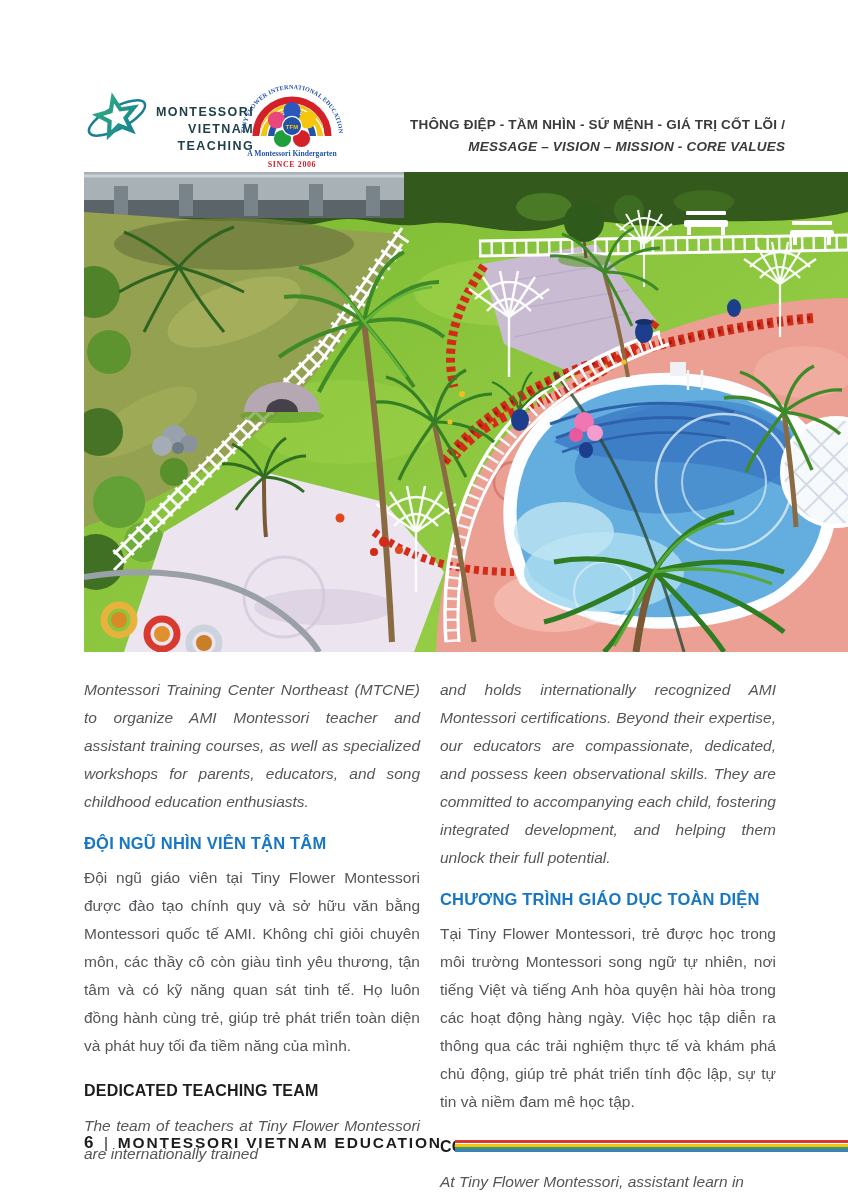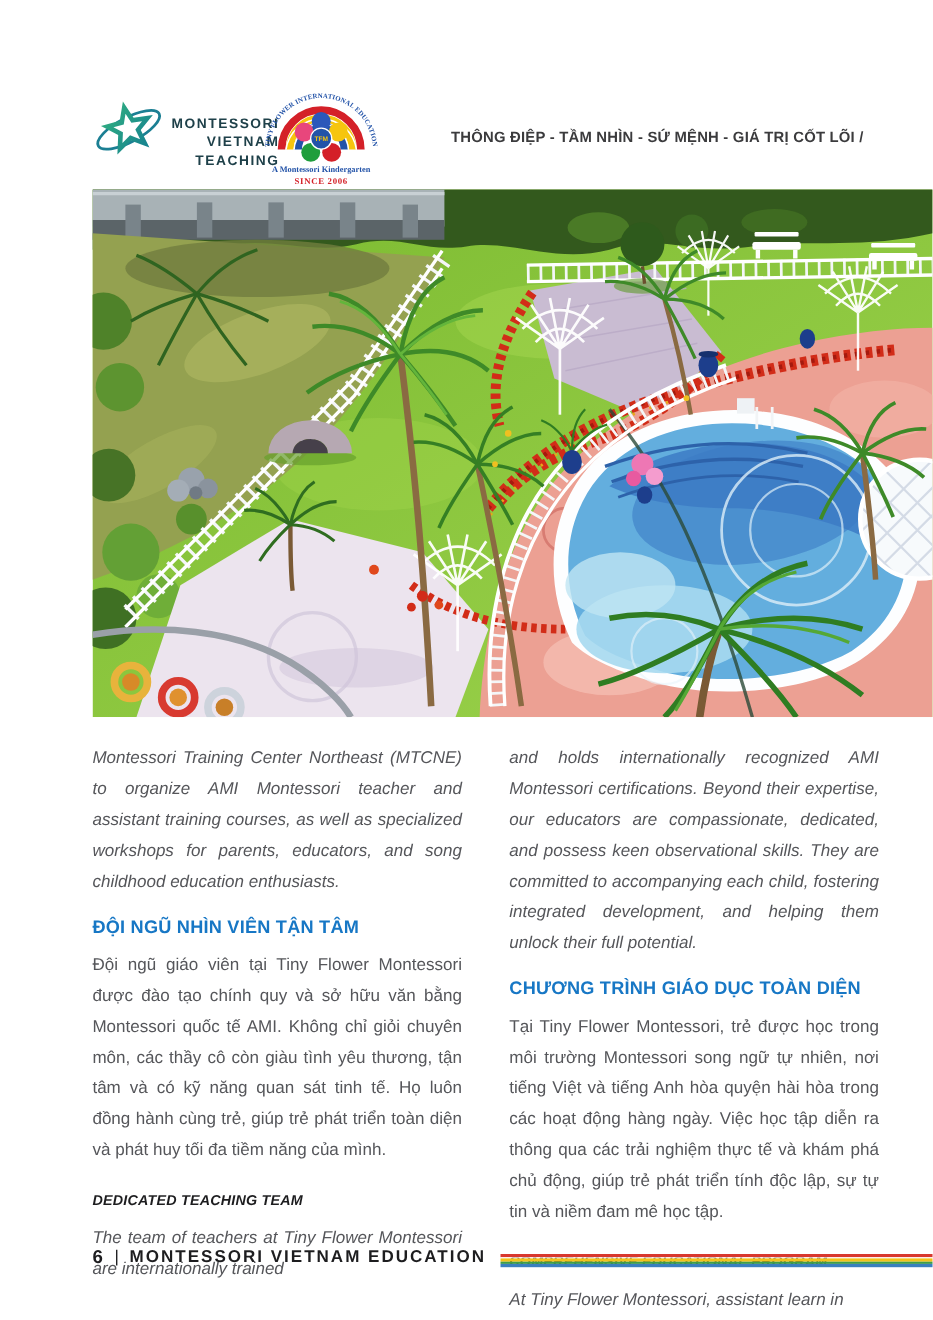--- a/index.html
+++ b/index.html
@@ -17,26 +17,26 @@
   .header-title .en{font-style:italic;}
 
   
   .photo-wrap{position:absolute;left:84px;top:172px;width:764px;height:480px;overflow:hidden;}
   .photo-wrap svg{display:block;}
 
   
   .col{position:absolute;top:676px;width:336px;font-size:15.5px;line-height:28px;
        text-align:justify;color:#55565a;}
   .col-left{left:84px;}
-  .col-right{left:463px;}
+  .col-right{left:440px;}
   .col p{margin:0 0 0 0;}
   .col p.it{font-style:italic;}
   .h-vi{color:#1777c5;font-size:16.5px;font-weight:bold;margin:13px 0 7px;white-space:nowrap;
         letter-spacing:.2px;}
-  .h-en{color:#1d1d1f;font-size:13px;font-weight:bold;font-style:italic;margin:17px 0 7px;
+  .h-en{color:#1d1d1f;font-size:16px;font-weight:bold;margin:17px 0 7px;
         white-space:nowrap;letter-spacing:.2px;}
 
   
   .page-num{position:absolute;left:84px;top:1133px;font-size:17px;font-weight:bold;color:#1d1d1f;}
   .footer-brand{position:absolute;left:104px;top:1134px;font-size:15.5px;font-weight:bold;
                 color:#1d1d1f;letter-spacing:1.8px;}
   .footer-brand .divider{margin-right:8px;font-weight:normal;}
   .rainbow{position:absolute;left:455px;right:0;top:1140px;height:12px;}
   .rainbow .s{width:100%;}
   .s-red{height:3px;}
@@ -92,20 +92,21 @@
         <circle cx="44.5" cy="46" r="8.6" fill="#e8467c"></circle>
         <circle cx="60" cy="52" r="9.6" fill="#2353a8" stroke="#fff" stroke-width="1.2"></circle>
         <text x="60" y="54.6" font-size="6" font-weight="bold" fill="#f6c50e" text-anchor="middle">TFM</text>
       </g>
       <text x="60" y="82" font-size="7.6" font-weight="bold" fill="#2353a8" text-anchor="middle" font-family="Liberation Serif, serif">A Montessori Kindergarten</text>
       <text x="60" y="93" font-size="8" font-weight="bold" fill="#d42028" text-anchor="middle" letter-spacing="0.6" font-family="Liberation Serif, serif">SINCE 2006</text>
     </svg>
 
     <div class="header-title">
       <div class="vi">THÔNG ĐIỆP - TẦM NHÌN - SỨ MỆNH - GIÁ TRỊ CỐT LÕI /</div>
+      <div class="en">MESSAGE – VISION – MISSION - CORE VALUES</div>
     </div>
   </div>
 
   <div class="photo-wrap">
     <svg width="764" height="480" viewBox="0 0 764 480">
       <defs>
         <linearGradient id="lawnGrad" x1="0" y1="0" x2="1" y2="1">
           <stop offset="0" stop-color="#7ab92f"></stop>
             <stop offset="1" stop-color="#9ed44e"></stop>
         </linearGradient>

